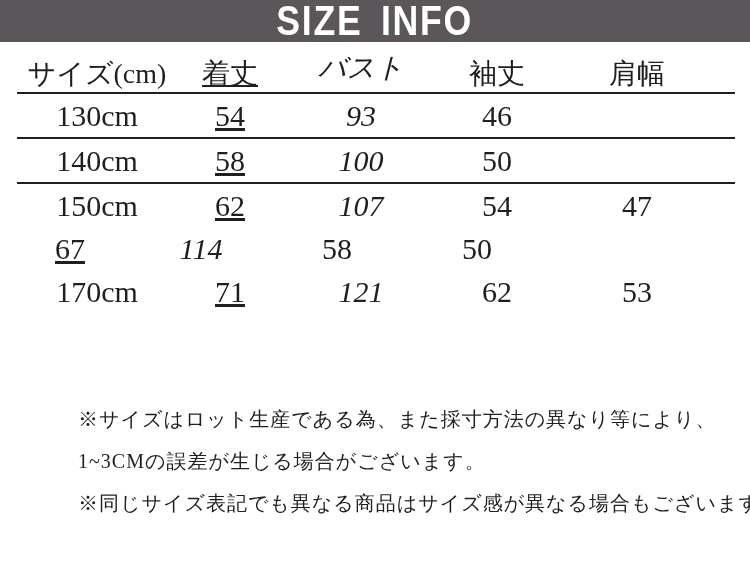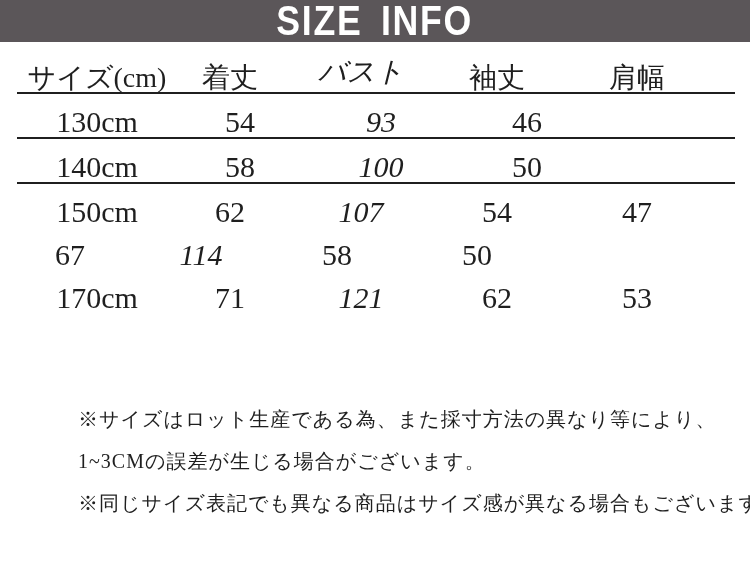--- a/index.html
+++ b/index.html
@@ -42,42 +42,41 @@
 
   
   .size-table {
     position: absolute;
     top: 55px;
     left: 17px;
     width: 718px;
   }
   .row {
     display: flex;
-    align-items: flex-end;
+    align-items: center;
   }
   .header-row {
     height: 37px;
     border-bottom: 2px solid var(--line, #1f1f1f);
     font-size: 28px;
   }
   .body-row {
     height: 43px;
     font-size: 30px;
   }
   .body-row.divided {
     border-bottom: 2px solid var(--line, #1f1f1f);
-    gap: 10px;
   }
   .cell {
     text-align: center;
     white-space: nowrap;
     line-height: 1;
   }
   .col-0 { width: 160px; }
-  .col-1 { width: 106px; }
+  .col-1 { width: 106px; text-decoration: underline; }
   .col-2 { width: 156px; font-style: italic; }
   .col-3 { width: 116px; }
   .col-4 { width: 164px; }
   .header-row .col-2 { position: relative; top: -6px; }
 
   
   .notes {
     position: absolute;
     top: 394px;
     left: 70px;

